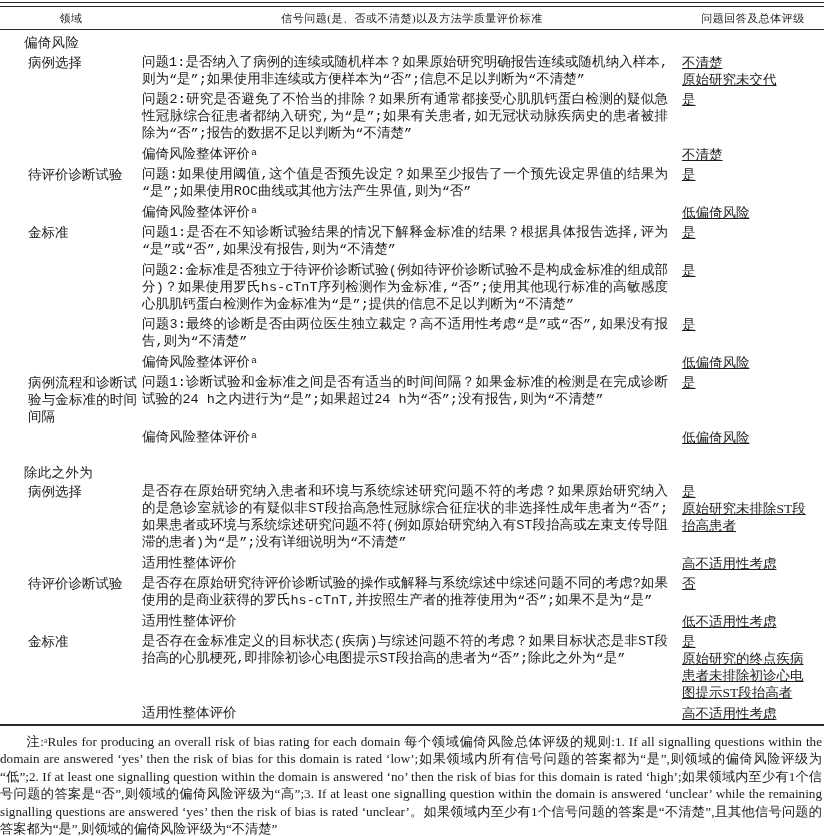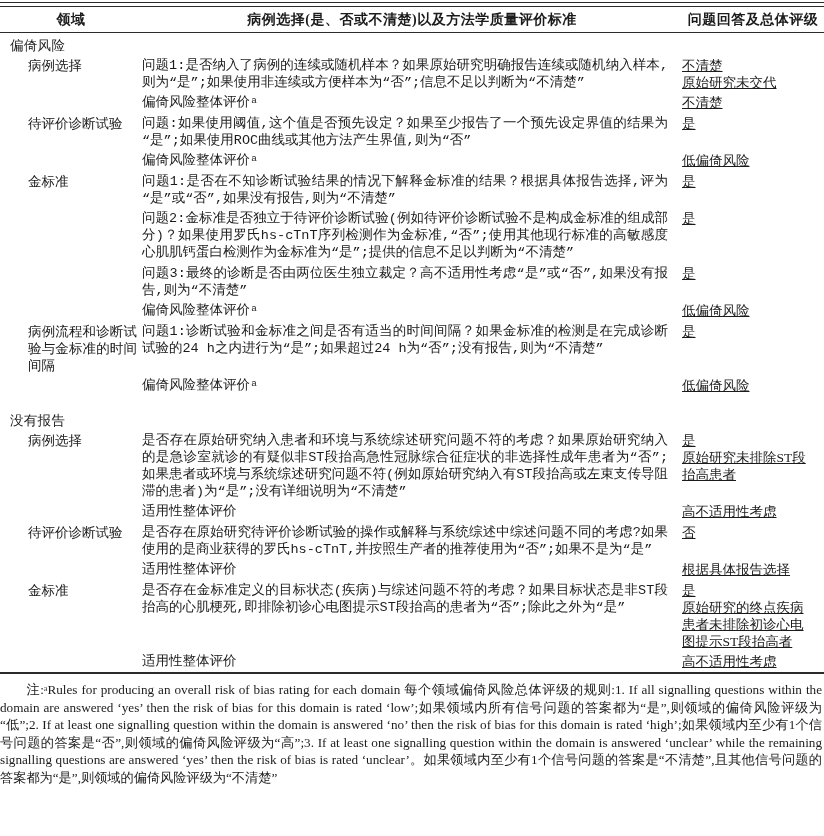--- a/index.html
+++ b/index.html
@@ -21,40 +21,40 @@
     border-collapse: collapse;
     table-layout: fixed;
     border-top: 1.5px solid #2b2b2b;
     border-bottom: 2px solid #2b2b2b;
   }
   col.c1 { width: 142px; }
   col.c2 { width: 540px; }
   col.c3 { width: 142px; }
 
   thead th {
-    font-weight: bold;
-    font-size: 14px;
+    font-weight: normal;
+    font-size: 11px;
     text-align: center;
     vertical-align: middle;
     padding: 4px 0 3px 0;
     border-bottom: 1.3px solid #2b2b2b;
     letter-spacing: 0.5px;
   }
 
   td {
     vertical-align: top;
     line-height: 17px;
     padding: 1.5px 0 2px 0;
   }
   .domain-cell  { padding-left: 28px; padding-right: 5px; text-align: justify; }
   .question-cell{ text-align: justify; padding-right: 14px; font-family: Liberation Mono, monospace; }
   .answer-cell  { white-space: pre-line; padding-right: 8px; text-decoration: underline; }
 
   tr.section-row td {
-    padding-left: 10px;
+    padding-left: 24px;
     padding-top: 4px;
     padding-bottom: 1px;
     letter-spacing: 0.3px;
   }
   tbody tr.section-row:not(:first-child) td { padding-top: 16px; }
 
   .footnote {
     padding: 7px 2px 4px 0;
     text-align: justify;
     text-indent: 2em;
@@ -71,34 +71,39 @@
 
   <table>
     <colgroup>
       <col class="c1">
         <col class="c2">
         <col class="c3">
     </colgroup>
     <thead>
       <tr>
         <th>领域</th>
-        <th>病例选择(是、否或不清楚)以及方法学质量评价标准</th>
+        <th>信号问题(是、否或不清楚)以及方法学质量评价标准</th>
         <th>问题回答及总体评级</th>
       </tr>
     </thead>
     <tbody>
 
     <tr class="section-row">
           <td colspan="3">偏倚风险</td>
         </tr>
         <tr>
           <td class="domain-cell">病例选择</td>
           <td class="question-cell">问题1:是否纳入了病例的连续或随机样本？如果原始研究明确报告连续或随机纳入样本,则为“是”;如果使用非连续或方便样本为“否”;信息不足以判断为“不清楚”</td>
           <td class="answer-cell">不清楚
 原始研究未交代</td>
+        </tr>
+        <tr>
+          <td class="domain-cell"></td>
+          <td class="question-cell">问题2:研究是否避免了不恰当的排除？如果所有通常都接受心肌肌钙蛋白检测的疑似急性冠脉综合征患者都纳入研究,为“是”;如果有关患者,如无冠状动脉疾病史的患者被排除为“否”;报告的数据不足以判断为“不清楚”</td>
+          <td class="answer-cell">是</td>
         </tr>
         <tr>
           <td class="domain-cell"></td>
           <td class="question-cell">偏倚风险整体评价ᵃ</td>
           <td class="answer-cell">不清楚</td>
         </tr>
         <tr>
           <td class="domain-cell">待评价诊断试验</td>
           <td class="question-cell">问题:如果使用阈值,这个值是否预先设定？如果至少报告了一个预先设定界值的结果为“是”;如果使用ROC曲线或其他方法产生界值,则为“否”</td>
           <td class="answer-cell">是</td>
@@ -132,42 +137,42 @@
           <td class="domain-cell">病例流程和诊断试验与金标准的时间间隔</td>
           <td class="question-cell">问题1:诊断试验和金标准之间是否有适当的时间间隔？如果金标准的检测是在完成诊断试验的24 h之内进行为“是”;如果超过24 h为“否”;没有报告,则为“不清楚”</td>
           <td class="answer-cell">是</td>
         </tr>
         <tr>
           <td class="domain-cell"></td>
           <td class="question-cell">偏倚风险整体评价ᵃ</td>
           <td class="answer-cell">低偏倚风险</td>
         </tr>
         <tr class="section-row">
-          <td colspan="3">没有报告</td>
+          <td colspan="3">除此之外为</td>
         </tr>
         <tr>
           <td class="domain-cell">病例选择</td>
           <td class="question-cell">是否存在原始研究纳入患者和环境与系统综述研究问题不符的考虑？如果原始研究纳入的是急诊室就诊的有疑似非ST段抬高急性冠脉综合征症状的非选择性成年患者为“否”;如果患者或环境与系统综述研究问题不符(例如原始研究纳入有ST段抬高或左束支传导阻滞的患者)为“是”;没有详细说明为“不清楚”</td>
           <td class="answer-cell">是
 原始研究未排除ST段抬高患者</td>
         </tr>
         <tr>
           <td class="domain-cell"></td>
           <td class="question-cell">适用性整体评价</td>
           <td class="answer-cell">高不适用性考虑</td>
         </tr>
         <tr>
           <td class="domain-cell">待评价诊断试验</td>
           <td class="question-cell">是否存在原始研究待评价诊断试验的操作或解释与系统综述中综述问题不同的考虑?如果使用的是商业获得的罗氏hs-cTnT,并按照生产者的推荐使用为“否”;如果不是为“是”</td>
           <td class="answer-cell">否</td>
         </tr>
         <tr>
           <td class="domain-cell"></td>
           <td class="question-cell">适用性整体评价</td>
-          <td class="answer-cell">根据具体报告选择</td>
+          <td class="answer-cell">低不适用性考虑</td>
         </tr>
         <tr>
           <td class="domain-cell">金标准</td>
           <td class="question-cell">是否存在金标准定义的目标状态(疾病)与综述问题不符的考虑？如果目标状态是非ST段抬高的心肌梗死,即排除初诊心电图提示ST段抬高的患者为“否”;除此之外为“是”</td>
           <td class="answer-cell">是
 原始研究的终点疾病患者未排除初诊心电图提示ST段抬高者</td>
         </tr>
         <tr>
           <td class="domain-cell"></td>
           <td class="question-cell">适用性整体评价</td>

